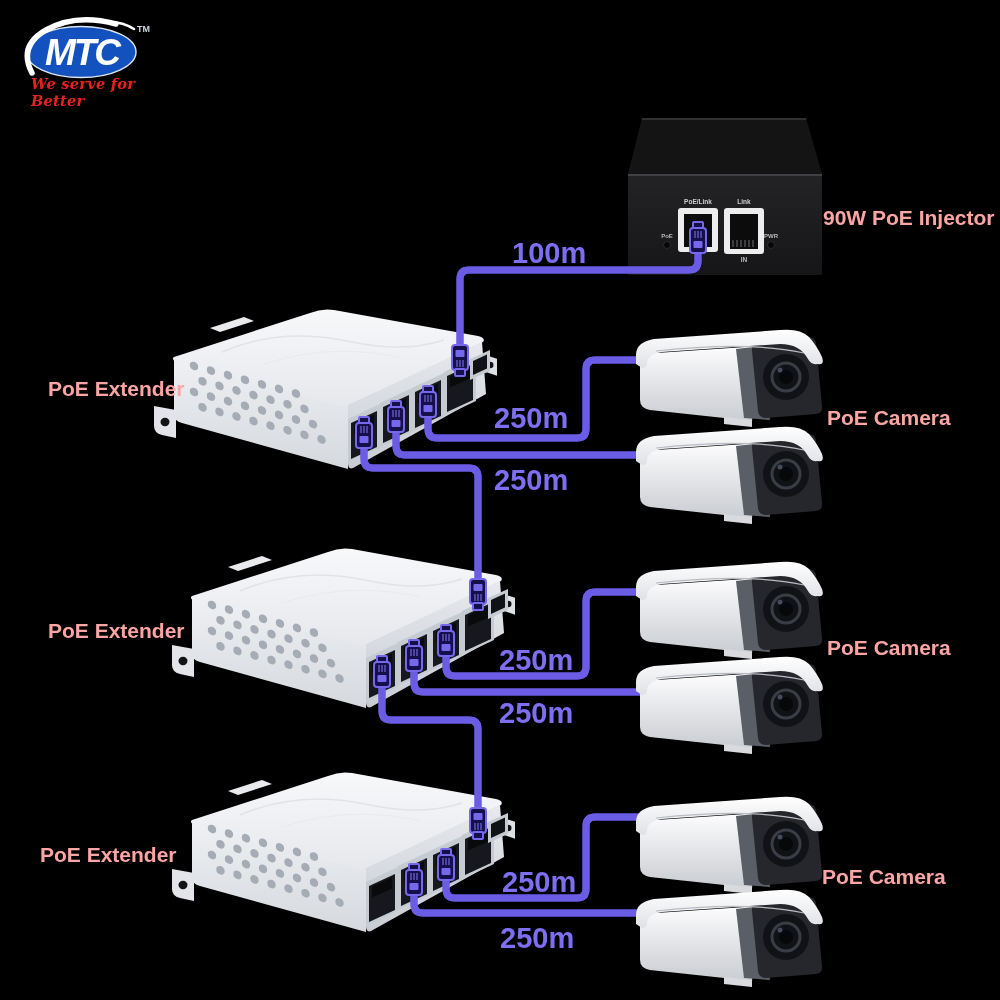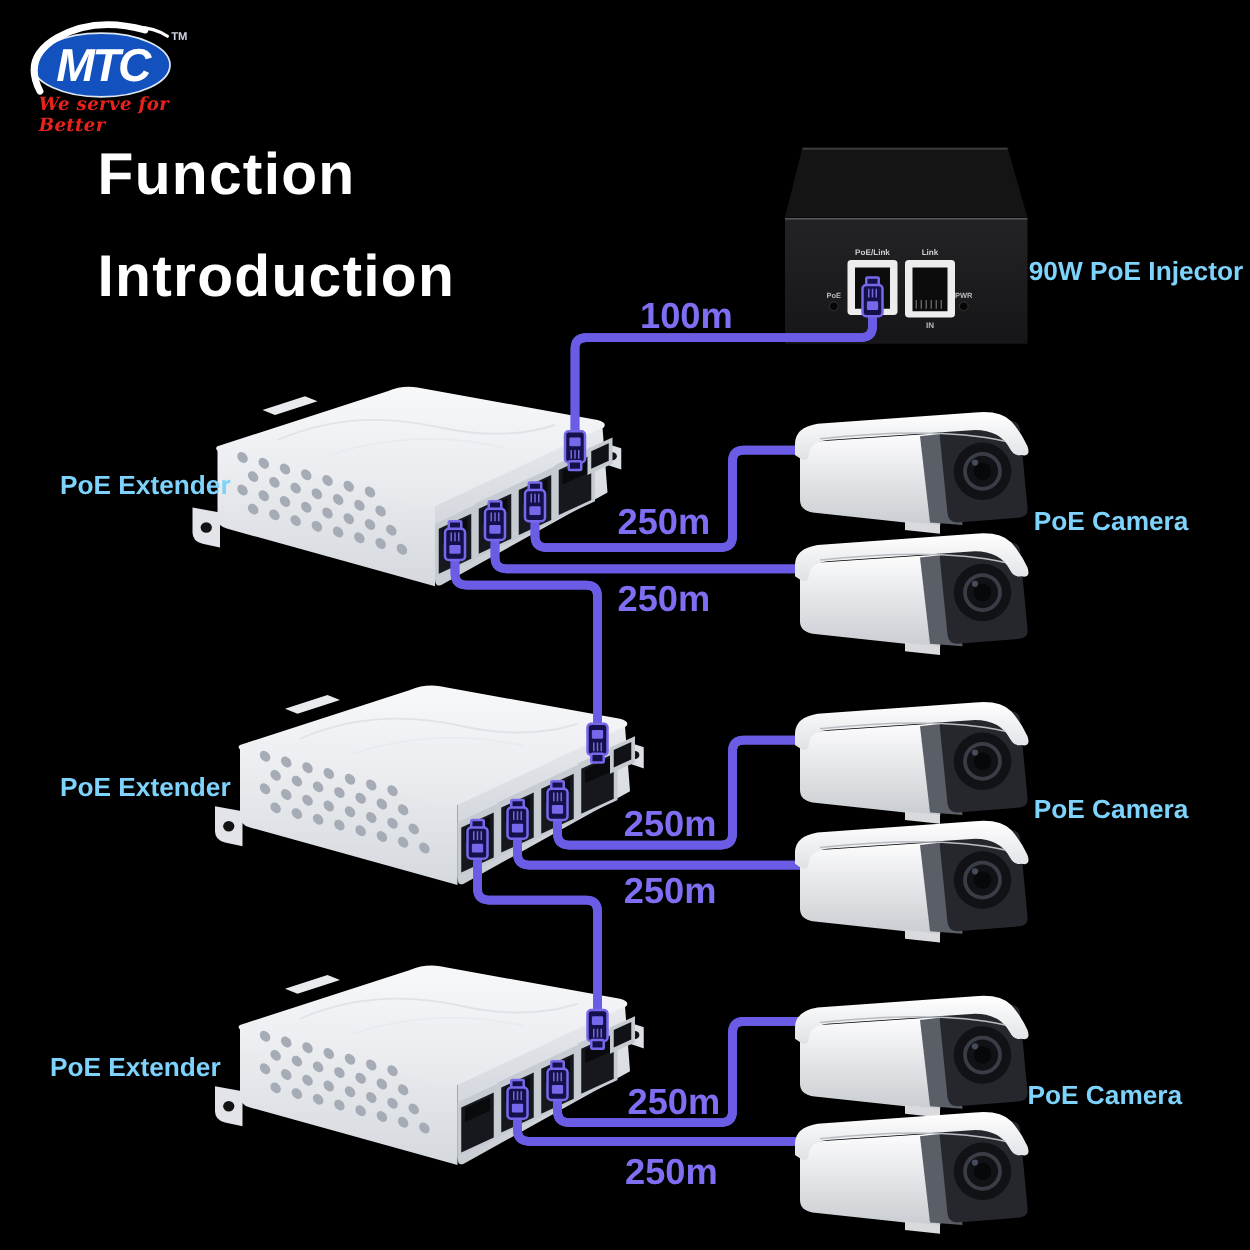--- a/index.html
+++ b/index.html
@@ -7,21 +7,21 @@
          font-family:"Liberation Sans",sans-serif;}
   .abs{position:absolute;}
   
   .logo{left:20px;top:14px;width:150px;height:96px;}
   .tagline{left:31px;top:75px;width:130px;color:#e8231d;font-family:"DejaVu Serif",serif;
            font-style:italic;font-weight:bold;font-size:14.5px;letter-spacing:.3px;}
   
   .title{left:78px;top:98px;color:#fff;font-size:47px;font-weight:bold;
          letter-spacing:1px;line-height:82px;white-space:nowrap;}
   
-  .dev-label{color:#7dd3fc;font-size:21px;font-weight:bold;white-space:nowrap;}
+  .dev-label{color:#fca5a5;font-size:21px;font-weight:bold;white-space:nowrap;}
   
   .dist{width:86px;text-align:left;color:#7e6ff2;font-size:29px;font-weight:bold;
         white-space:nowrap;}
   
   .wires{left:0;top:0;pointer-events:none;}
   .cable path{stroke:#6b5ce6;stroke-width:7;fill:none;stroke-linejoin:round;stroke-linecap:round;}
   .cable use{stroke:#0e0a38;stroke-width:3.4;fill:none;stroke-linejoin:round;stroke-linecap:round;}
   .plug rect{stroke:#7668ea;stroke-width:2;fill:#16104a;}
   .plug rect.band{fill:#7668ea;stroke:none;}
   .plug line{stroke:#8preferredafa;}
@@ -157,24 +157,20 @@
 
   <svg class="abs logo" viewBox="0 0 150 96">
     <ellipse cx="61" cy="38" rx="55" ry="25.5" fill="#1352be" stroke="#dfe6f2" stroke-width="1.4"></ellipse>
     <path d="M12,59 Q-2,32 26,16 Q56,-1 96,10" stroke="#ffffff" stroke-width="5.5" fill="none" stroke-linecap="round"></path>
     <path d="M86,8 Q102,7 114,15" stroke="#ffffff" stroke-width="2.5" fill="none" stroke-linecap="round"></path>
     <text x="62" y="51" text-anchor="middle" font-size="37" font-weight="bold" font-style="italic" fill="#ffffff" letter-spacing="-2">MTC</text>
     <text x="117" y="18" font-size="9" fill="#cfd6e2" font-weight="bold">TM</text>
   </svg>
   <div class="abs tagline">We serve for Better</div>
 
-  <div class="abs title">
-    <span>Function</span><br>
-    <span>Introduction</span>
-  </div>
 
   <svg class="abs" style="left:620px;top:112px" width="210" height="168" viewBox="0 0 210 168">
     <polygon points="22,6 186,6 202,62 8,62" fill="#141414"></polygon>
     <line x1="22" y1="7" x2="186" y2="7" stroke="#3a3a3c" stroke-width="1.5"></line>
     <line x1="8" y1="63" x2="202" y2="63" stroke="#55565a" stroke-width="1.4"></line>
     <rect x="8" y="64" width="194" height="99" fill="url(#gin)"></rect>
     <text x="78" y="92" text-anchor="middle" font-size="6.5" fill="#cfcfd2" font-weight="bold">PoE/Link</text>
     <text x="124" y="92" text-anchor="middle" font-size="6.5" fill="#cfcfd2" font-weight="bold">Link</text>
     <rect x="58" y="96" width="40" height="44" rx="3" fill="#ededee"></rect>
     <rect x="64" y="102" width="28" height="33" fill="#0c0c0d"></rect>

